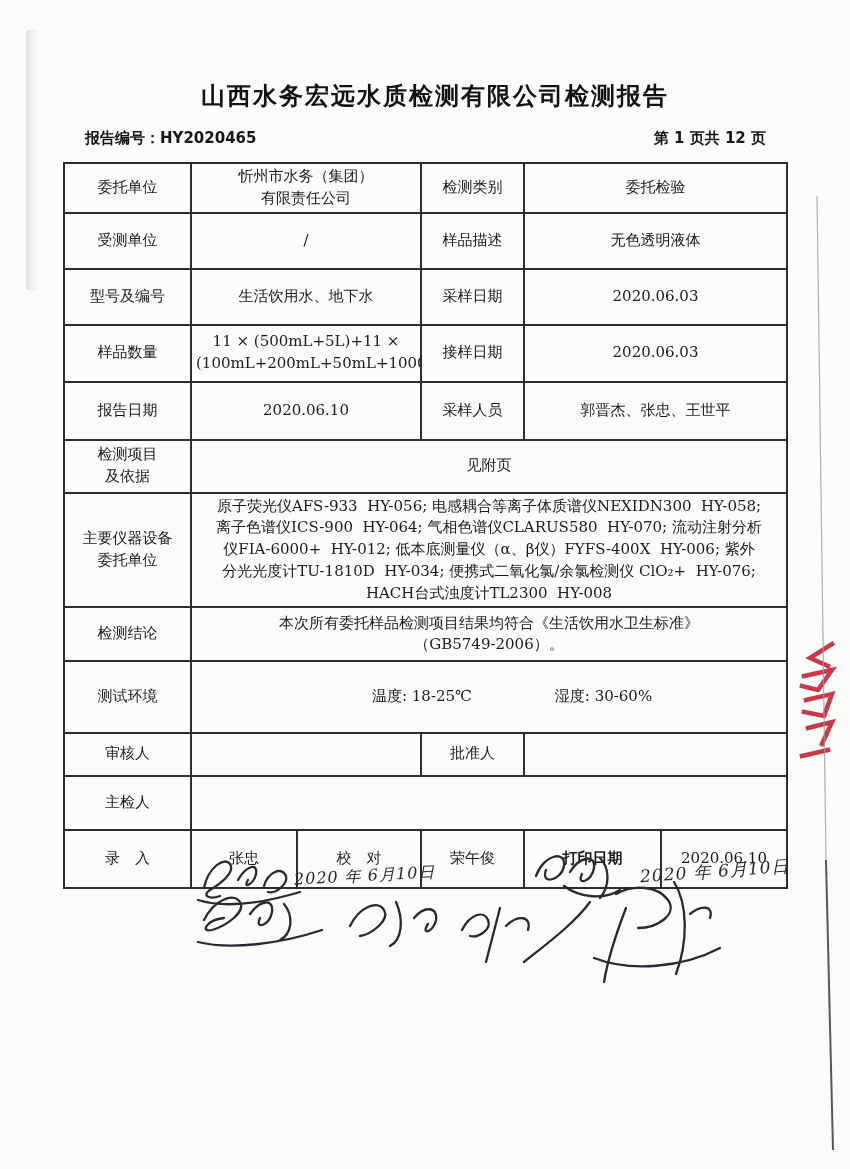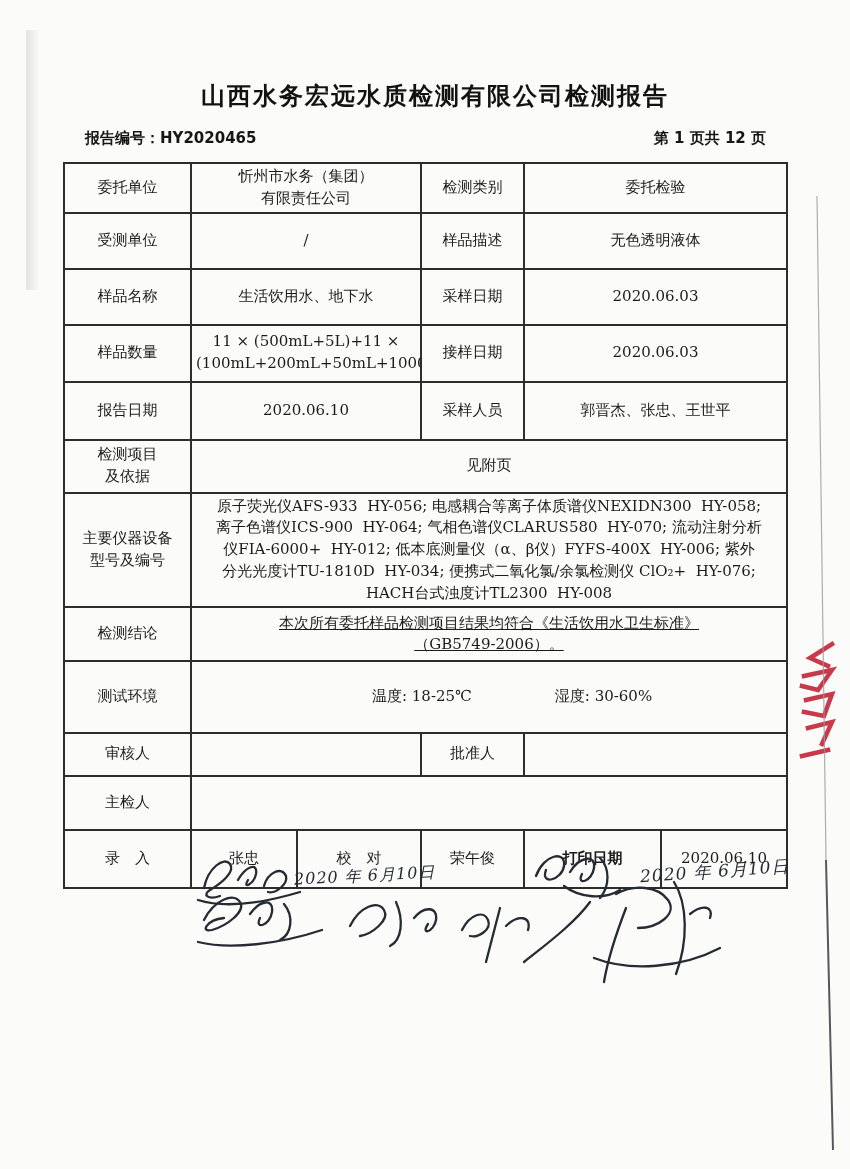--- a/index.html
+++ b/index.html
@@ -14,21 +14,21 @@
            justify-content:space-between; font-family:"DejaVu Sans","Liberation Sans",sans-serif;
            font-weight:bold; font-size:15px; color:#161616; }
 
   table.report { position:absolute; left:63px; top:162px; width:723px;
                  border-collapse:collapse; table-layout:fixed; }
   table.report td { border:2px solid var(--line); text-align:center; vertical-align:middle;
                     font-size:15px; line-height:1.45; padding:2px 4px; white-space:pre-wrap;
                     overflow:hidden; }
   td.lab   { }
   td.small { font-size:14px; }
-  td.leftal { text-align:left; padding-left:10px;text-decoration:underline; }
+  td.leftal { text-align:left; padding-left:10px; }
   td.instr  { text-align:left; font-size:14.5px; line-height:1.42; padding:4px 6px 4px 9px; }
   td.env span.t1 { margin-left:8px; }
   td.env span.t2 { margin-left:83px; }
   td.env { text-align:left; }
   td.boldlab { font-weight:bold; font-family:"DejaVu Sans","Liberation Sans",sans-serif; font-size:14.5px; }
 
   .overlay { position:absolute; left:0; top:0; width:850px; height:1169px; pointer-events:none; }
   .hand { position:absolute; font-style:italic; color:var(--ink); white-space:nowrap; }
   .hand.rev { left:294px; top:866px; font-size:16px; transform:rotate(-3deg); letter-spacing:1px; }
   .hand.app { left:640px; top:860px; font-size:17px; transform:rotate(-4deg); letter-spacing:1px; }
@@ -66,21 +66,21 @@
       <td class="lab">检测类别</td>
       <td colspan="2">委托检验</td>
     </tr>
     <tr style="height:56px">
       <td class="lab">受测单位</td>
       <td colspan="2">/</td>
       <td class="lab">样品描述</td>
       <td colspan="2">无色透明液体</td>
     </tr>
     <tr style="height:56px">
-      <td class="lab">样品名称</td>
+      <td class="lab">型号及编号</td>
       <td colspan="2">生活饮用水、地下水</td>
       <td class="lab">采样日期</td>
       <td colspan="2">2020.06.03</td>
     </tr>
     <tr style="height:57px">
       <td class="lab">样品数量</td>
       <td colspan="2" class="small">11 × (500mL+5L)+11 ×
 (100mL+200mL+50mL+1000mL)</td>
       <td class="lab">接样日期</td>
       <td colspan="2">2020.06.03</td>
@@ -91,21 +91,21 @@
       <td class="lab">采样人员</td>
       <td colspan="2">郭晋杰、张忠、王世平</td>
     </tr>
     <tr style="height:53px">
       <td class="lab">检测项目
 及依据</td>
       <td colspan="5">见附页</td>
     </tr>
     <tr style="height:112px">
       <td class="lab">主要仪器设备
-型号及编号</td>
+委托单位</td>
       <td colspan="5" class="instr">原子荧光仪AFS-933  HY-056; 电感耦合等离子体质谱仪NEXIDN300  HY-058;
 离子色谱仪ICS-900  HY-064; 气相色谱仪CLARUS580  HY-070; 流动注射分析
 仪FIA-6000+  HY-012; 低本底测量仪（α、β仪）FYFS-400X  HY-006; 紫外
 分光光度计TU-1810D  HY-034; 便携式二氧化氯/余氯检测仪 ClO₂+  HY-076;
 HACH台式浊度计TL2300  HY-008</td>
     </tr>
     <tr style="height:54px">
       <td class="lab">检测结论</td>
       <td colspan="5" class="leftal">本次所有委托样品检测项目结果均符合《生活饮用水卫生标准》
 （GB5749-2006）。</td>

